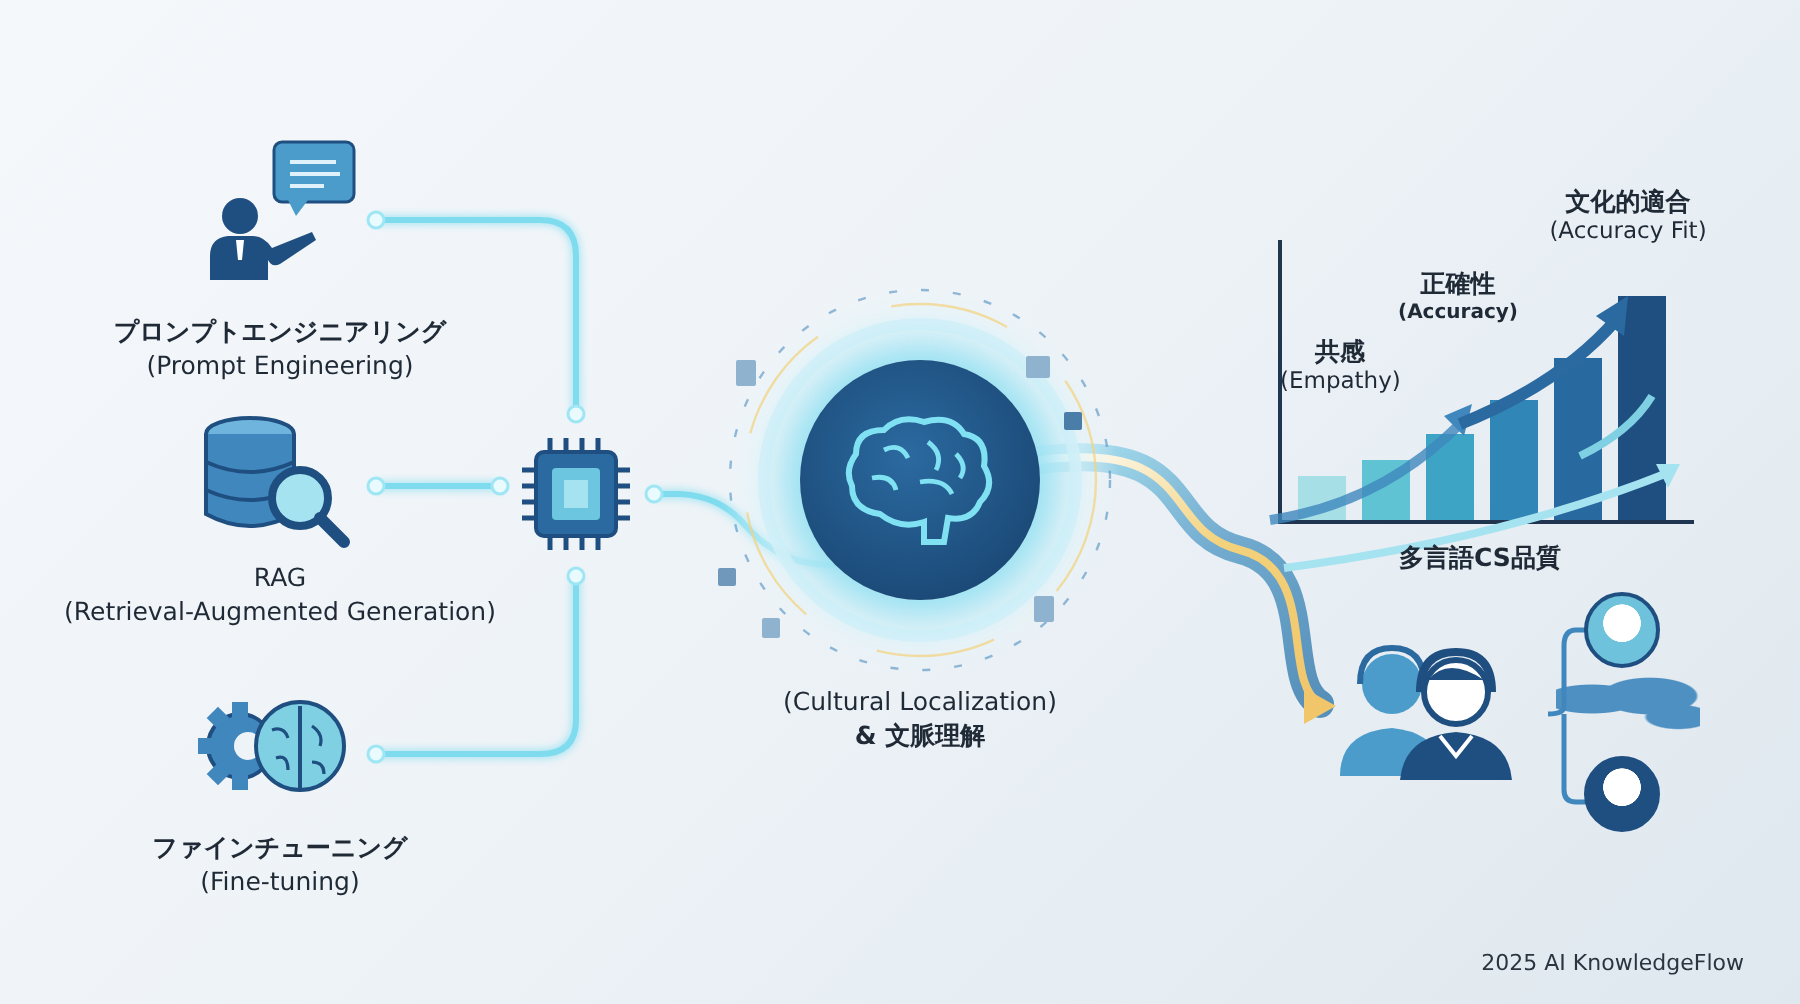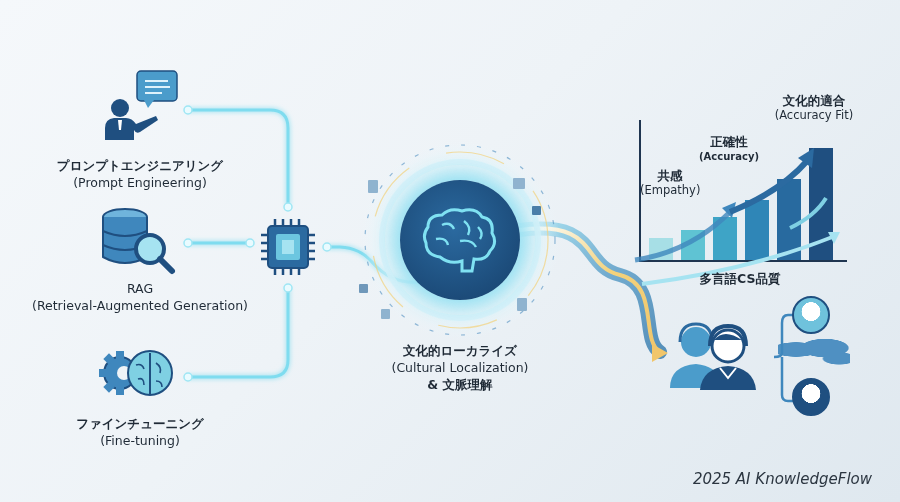--- a/index.html
+++ b/index.html
@@ -4,21 +4,21 @@
 <style>
   html,body{margin:0;padding:0;}
   body{width:900px;height:502px;overflow:hidden;position:relative;
     background:linear-gradient(135deg,#f5f8fb 0%,#eef3f7 45%,#dfe8ef 100%);
     font-family:"DejaVu Sans","Liberation Sans",sans-serif;color:#1c2733;}
   .abs{position:absolute;}
   .label{position:absolute;text-align:center;font-size:12.5px;line-height:17px;color:#1f2a36;}
   .label .jp{font-weight:bold;font-size:12.5px;}
   .label .en{font-size:12.5px;}
   svg{position:absolute;overflow:visible;}
-  .footer{position:absolute;right:28px;bottom:14px;font-size:15px;color:#2b3540;font-style:italic;}
+  .footer{position:absolute;right:28px;bottom:14px;font-size:11px;color:#2b3540;}
 </style>
 </head>
 <body>
 
 <svg width="900" height="502" style="left:0;top:0;">
   <defs>
     <filter id="glow" x="-50%" y="-50%" width="200%" height="200%">
       <feGaussianBlur stdDeviation="2.5" result="b"></feGaussianBlur>
       <feMerge>
           <feMergeNode in="b"></feMergeNode>
@@ -148,21 +148,20 @@
 </svg>
 
 <div class="abs" style="left:368px;top:180px;width:10px;height:13px;background:#8fb3cf;border-radius:1px;"></div>
 <div class="abs" style="left:513px;top:178px;width:12px;height:11px;background:#8fb3cf;border-radius:1px;"></div>
 <div class="abs" style="left:532px;top:206px;width:9px;height:9px;background:#4a7ea8;border-radius:1px;"></div>
 <div class="abs" style="left:359px;top:284px;width:9px;height:9px;background:#6f98ba;border-radius:1px;"></div>
 <div class="abs" style="left:381px;top:309px;width:9px;height:10px;background:#8fb3cf;border-radius:1px;"></div>
 <div class="abs" style="left:517px;top:298px;width:10px;height:13px;background:#8fb3cf;border-radius:1px;"></div>
 
 <div class="label" style="left:340px;top:342px;width:240px;">
-  <div class="jp">文化的ローカライズ</div>
   <div class="en">(Cultural Localization)</div>
   <div class="jp">&amp; 文脈理解</div>
 </div>
 
 <div class="abs" style="left:637px;top:120px;width:210px;height:142px;">
   <div class="abs" style="left:2px;top:0;width:2px;height:142px;background:#1f3550;"></div>
   <div class="abs" style="left:2px;top:140px;width:208px;height:2px;background:#1f3550;"></div>
   <div id="bars">
       <div class="abs" style="left: 12px; top: 118px; width: 24px; height: 22px; background: rgb(167, 223, 230);"></div>
       <div class="abs" style="left: 44px; top: 110px; width: 24px; height: 30px; background: rgb(95, 195, 211);"></div>

